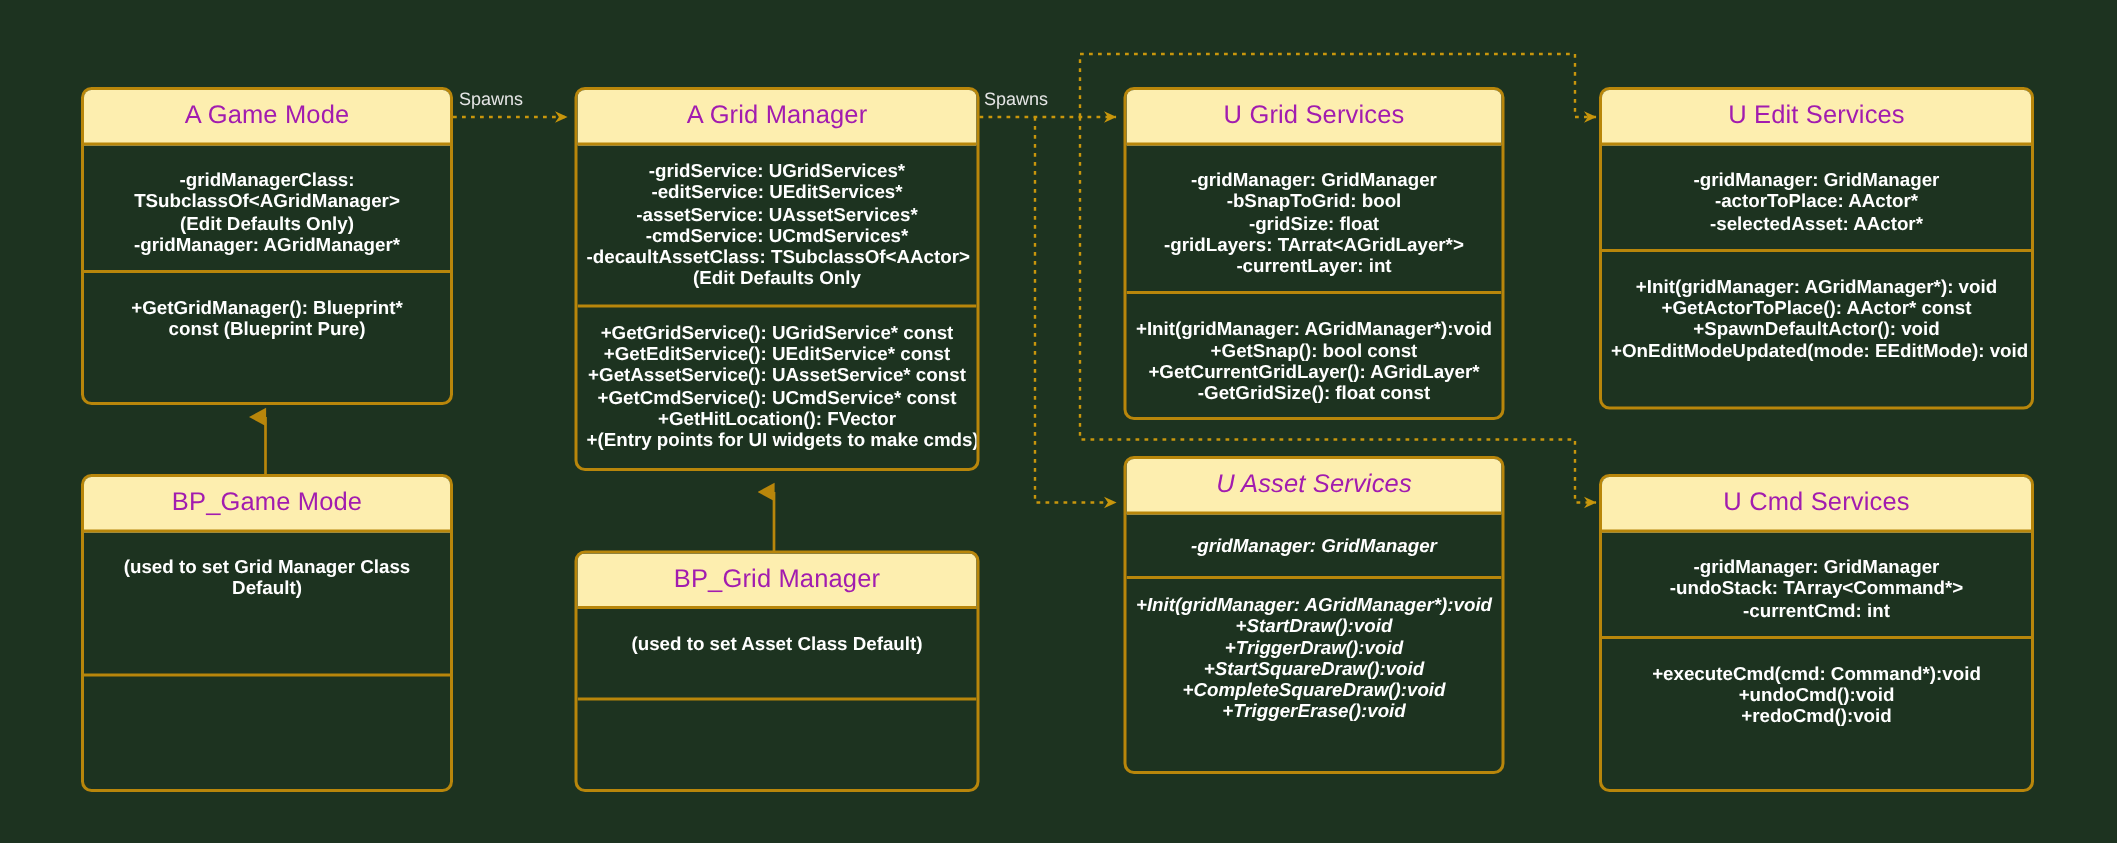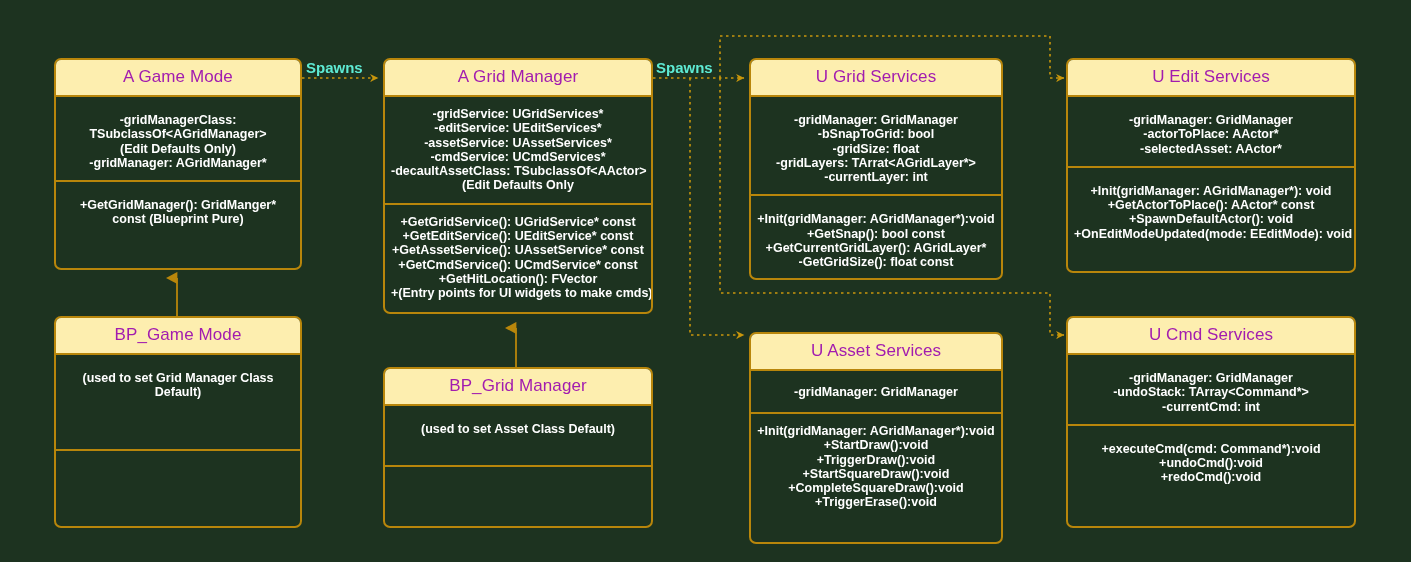--- a/index.html
+++ b/index.html
@@ -42,24 +42,23 @@
     font-weight:bold;
     box-sizing:border-box;
   }
   .uml-attrs{border-bottom:2px solid #b8860b;}
   .uml-compartment .row{white-space:nowrap;}
   .uml-compartment.grow{flex:1 1 auto;}
   .uml-compartment.pad-top{padding-top:16px;}
 
   .edge-label{
     position:absolute;
-    color:#5eead4;
-    font-size:15px;
+    color:#e5e5e5;
+    font-size:12px;
     white-space:nowrap;
-    font-weight:bold;
   }
 </style>
 </head>
 <body>
 
 <div id="canvas">
 
   <svg class="wires" viewBox="0 0 1411 562" xmlns="http://www.w3.org/2000/svg">
     <defs>
       <marker id="arrowOpen" markerWidth="9" markerHeight="9" refX="8" refY="4.5" orient="auto" markerUnits="userSpaceOnUse">
@@ -87,21 +86,21 @@
 
   <div class="uml-class" style="left:54px;top:58px;width:248px;height:212px;">
     <div class="uml-header">A Game Mode</div>
     <div class="uml-compartment uml-attrs pad-top">
       <div class="row">-gridManagerClass:</div>
       <div class="row">TSubclassOf&lt;AGridManager&gt;</div>
       <div class="row">(Edit Defaults Only)</div>
       <div class="row">-gridManager: AGridManager*</div>
     </div>
     <div class="uml-compartment grow pad-top">
-      <div class="row">+GetGridManager(): GridManger*</div>
+      <div class="row">+GetGridManager(): Blueprint*</div>
       <div class="row">const (Blueprint Pure)</div>
     </div>
   </div>
 
   <div class="uml-class" style="left:383px;top:58px;width:270px;height:256px;">
     <div class="uml-header">A Grid Manager</div>
     <div class="uml-compartment uml-attrs">
       <div class="row">-gridService: UGridServices*</div>
       <div class="row">-editService: UEditServices*</div>
       <div class="row">-assetService: UAssetServices*</div>
@@ -161,21 +160,21 @@
   </div>
 
   <div class="uml-class" style="left:383px;top:367px;width:270px;height:161px;justify-content:space-between;">
     <div class="uml-header">BP_Grid Manager</div>
     <div class="uml-compartment uml-attrs pad-top" style="height:61px;">
       <div class="row">(used to set Asset Class Default)</div>
     </div>
     <div class="uml-compartment grow"></div>
   </div>
 
-  <div class="uml-class" style="left:749px;top:332px;width:254px;height:212px;">
+  <div class="uml-class" style="left:749px;top:304px;width:254px;height:212px;font-style:italic;">
     <div class="uml-header">U Asset Services</div>
     <div class="uml-compartment uml-attrs" style="height:43px;padding-top:14px;">
       <div class="row">-gridManager: GridManager</div>
     </div>
     <div class="uml-compartment grow">
       <div class="row">+Init(gridManager: AGridManager*):void</div>
       <div class="row">+StartDraw():void</div>
       <div class="row">+TriggerDraw():void</div>
       <div class="row">+StartSquareDraw():void</div>
       <div class="row">+CompleteSquareDraw():void</div>

